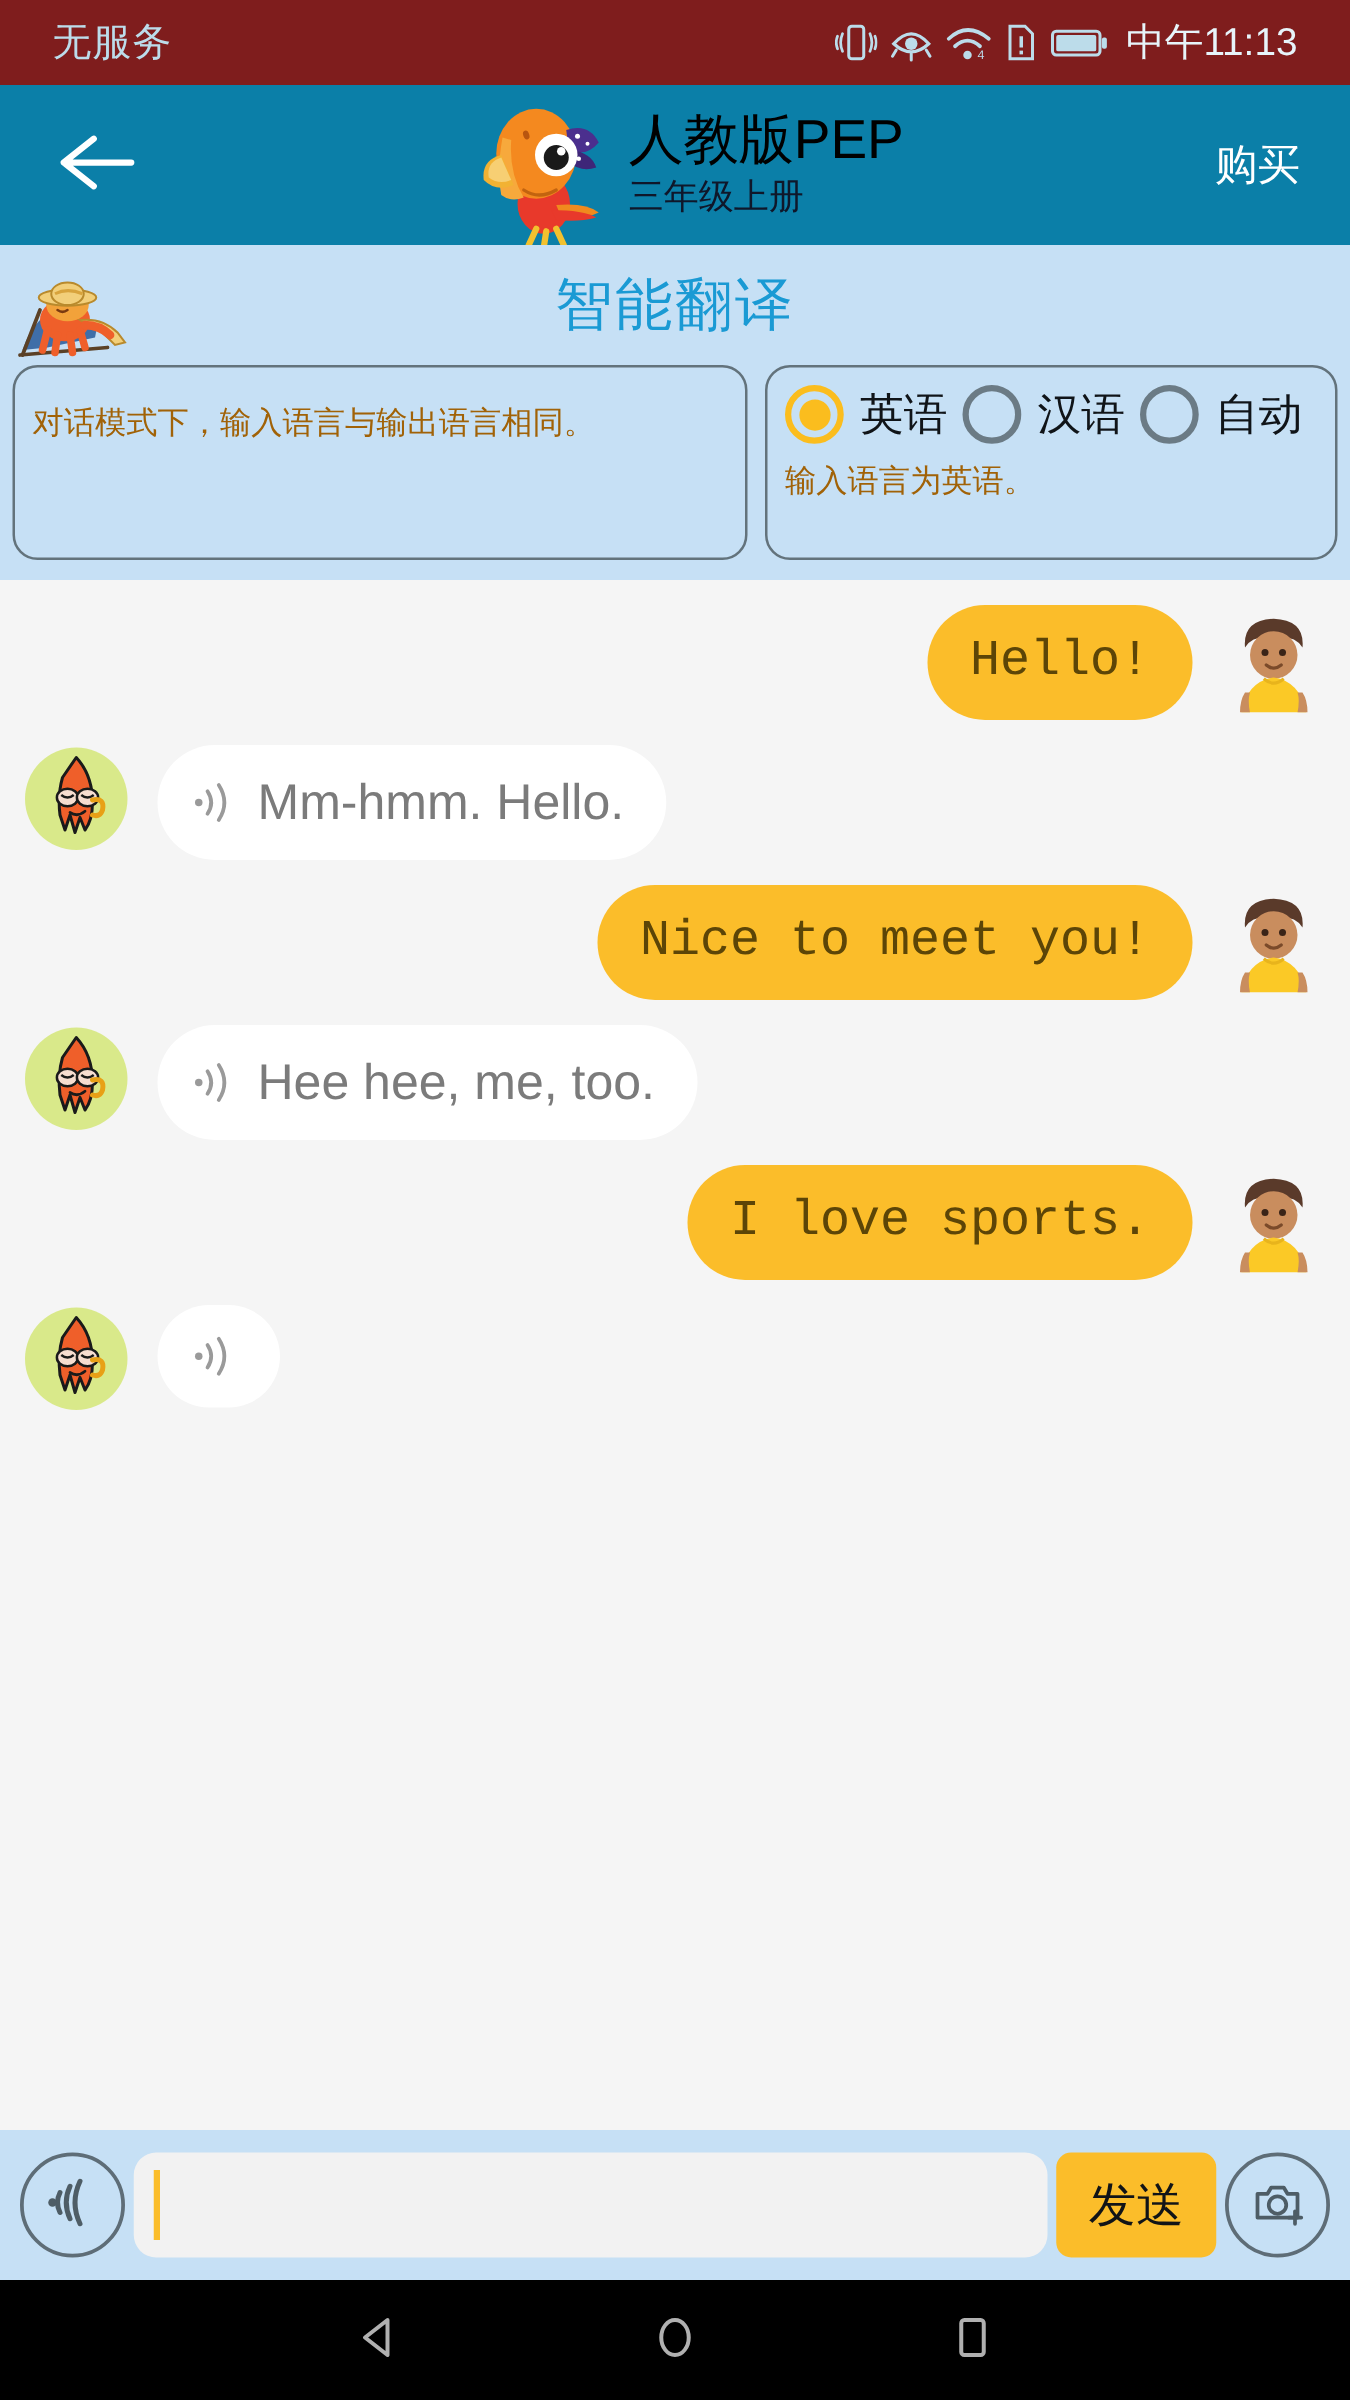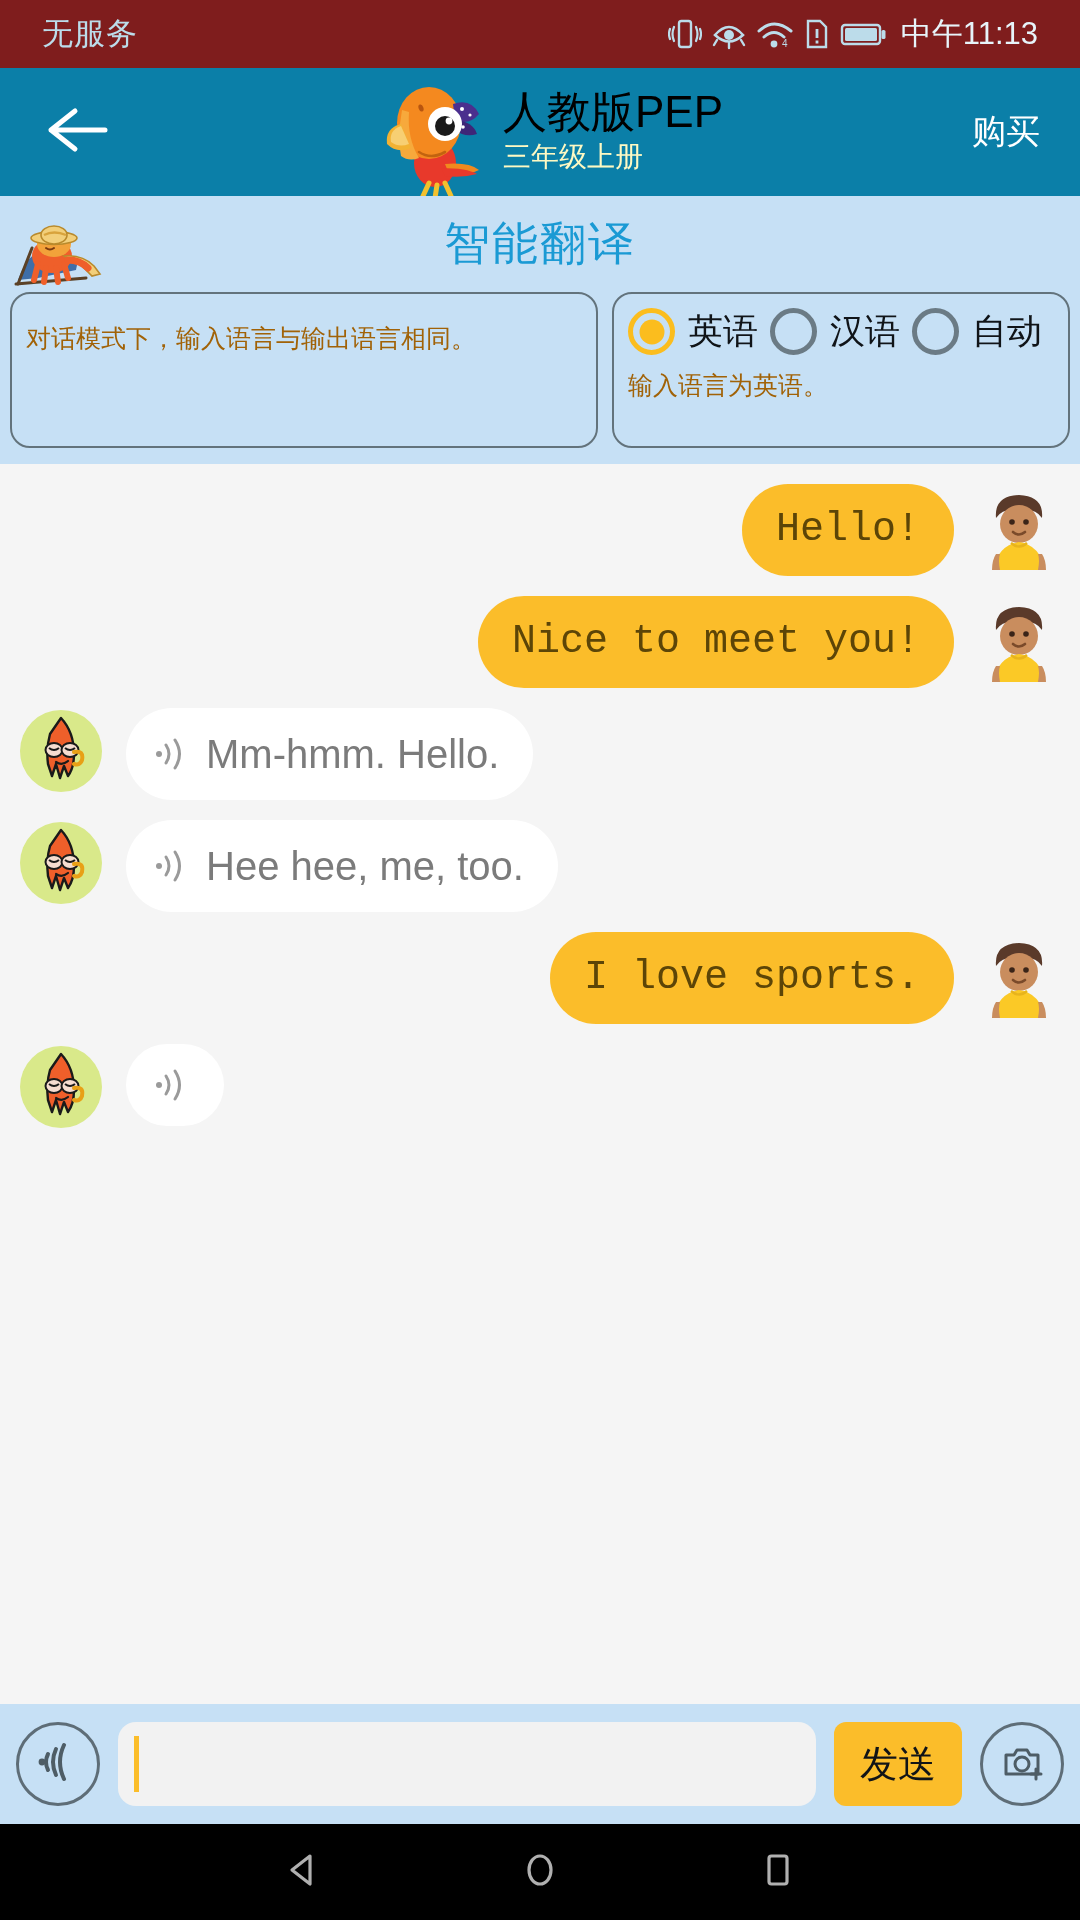--- a/index.html
+++ b/index.html
@@ -29,21 +29,21 @@
   }
   .back-btn { width:86px; height:86px; display:flex; align-items:center; justify-content:center; cursor:pointer;}
   .appbar-center {
     position:absolute; left:0; right:0; top:0; bottom:0;
     display:flex; align-items:center; justify-content:center; gap:16px;
     pointer-events:none;
   }
   .parrot { width:130px; height:128px; flex:0 0 auto; }
   .title-block { display:flex; flex-direction:column; align-items:flex-start; }
   .app-title { color:#000000; font-size:44px; line-height:1.08; font-weight:400; }
-  .app-sub { color:#fef9c3; font-size:28px; line-height:1.35; margin-top:2px; }
+  .app-sub { color:#0f172a; font-size:28px; line-height:1.35; margin-top:2px; }
   .buy-btn {
     margin-left:auto; color:#ffffff; font-size:34px; cursor:pointer;
     position:relative; z-index:3; padding:10px 6px;
   }
 
   
   .settings {
     background:#c6e0f5; flex:0 0 auto; padding:0 0 16px 0; position:relative;
   }
   .settings-head { height:96px; display:flex; align-items:center; justify-content:center; position:relative; }
@@ -91,21 +91,21 @@
   }
   .bubble.bot {
     background:#ffffff; color:#7b7b7b; border-radius:46px;
     padding:22px 34px 22px 26px; margin-left:22px;
   }
   .spk { width:38px; height:38px; flex:0 0 auto; }
 
   
   .inputbar {
     flex:0 0 auto; background:#c6e0f5; height:120px;
-    display:flex; align-items:center; gap:18px; padding:0 16px;
+    display:flex; align-items:center; gap:7px; padding:0 16px;
   }
   .round-btn {
     width:84px; height:84px; border-radius:50%;
     border:3px solid #5e6d77; display:flex; align-items:center; justify-content:center;
     flex:0 0 auto; cursor:pointer; background:transparent;
   }
   .text-field {
     flex:1 1 auto; height:84px; background:#f2f2f2; border-radius:18px;
     display:flex; align-items:center; padding:0 16px;
   }
@@ -276,20 +276,45 @@
             <circle cx="50" cy="38" r="2.8" fill="#3a2418"></circle>
           <path d="M37 48 Q43 53 49 48" stroke="#7a4a2a" stroke-width="2.6" fill="none" stroke-linecap="round"></path>
           <path d="M43 58 Q22 61 17 86 H69 Q64 61 43 58 Z" fill="#fbc926"></path>
           <path d="M20 70 Q16 76 16 86 H24 Q22 76 24 70 Z" fill="#c98d5e"></path>
           <path d="M66 70 Q70 76 70 86 H62 Q64 76 62 70 Z" fill="#c98d5e"></path>
           <path d="M35 59 Q43 66 51 59" stroke="#e8b41c" stroke-width="2.4" fill="none"></path>
         </svg>
       </span>
     </div>
 
+    <div class="msg left">
+      <span class="avatar">
+        <svg viewBox="0 0 86 86" width="86" height="86">
+          <circle cx="43" cy="43" r="41" fill="#d9e98a"></circle>
+          <path d="M43 10 Q56 24 56 46 Q56 60 50 68 L46 58 L42 70 L38 56 L34 68 L30 56 Q28 40 32 26 Z" fill="#ef5f2a" stroke="#1a1a1a" stroke-width="2.4" stroke-linejoin="round"></path>
+          <ellipse cx="36" cy="42" rx="8.5" ry="7" fill="#f6ddd0" stroke="#1a1a1a" stroke-width="2"></ellipse>
+          <ellipse cx="52" cy="42" rx="8.5" ry="7" fill="#f6ddd0" stroke="#1a1a1a" stroke-width="2"></ellipse>
+          <path d="M31 40 Q36 44 41 40" stroke="#1a1a1a" stroke-width="2" fill="none"></path>
+          <path d="M47 40 Q52 44 57 40" stroke="#1a1a1a" stroke-width="2" fill="none"></path>
+          <path d="M38 54 Q44 58 50 53" stroke="#1a1a1a" stroke-width="2.2" fill="none" stroke-linecap="round"></path>
+          <path d="M56 44 Q66 42 64 52 Q62 58 56 56" fill="none" stroke="#e8a016" stroke-width="4" stroke-linecap="round"></path>
+        </svg>
+      </span>
+      <div class="bubble bot">
+        <span class="spk">
+          <svg viewBox="0 0 38 38" width="38" height="38">
+              <circle cx="7" cy="19" r="3" fill="#9a9a9a"></circle>
+              <path d="M14 10 Q20 19 14 28" fill="none" stroke="#9a9a9a" stroke-width="3" stroke-linecap="round"></path>
+              <path d="M23 5 Q32 19 23 33" fill="none" stroke="#9a9a9a" stroke-width="3" stroke-linecap="round"></path>
+            </svg>
+        </span>
+        <span>Mm-hmm. Hello.</span>
+      </div>
+    </div>
+
     <div class="msg right">
       <div class="bubble user">
         <span>Nice to meet you!</span>
       </div>
       <span class="avatar">
         <svg viewBox="0 0 86 86" width="86" height="86">
           <path d="M20 34 Q18 12 43 11 Q68 12 66 34 Q60 24 43 26 Q26 24 20 34 Z" fill="#5a3a2a"></path>
           <circle cx="43" cy="40" r="19" fill="#c98d5e"></circle>
           <circle cx="36" cy="38" r="2.8" fill="#3a2418"></circle>
             <circle cx="50" cy="38" r="2.8" fill="#3a2418"></circle>
@@ -316,45 +341,20 @@
         </svg>
       </span>
       <div class="bubble bot">
         <span class="spk">
           <svg viewBox="0 0 38 38" width="38" height="38">
               <circle cx="7" cy="19" r="3" fill="#9a9a9a"></circle>
               <path d="M14 10 Q20 19 14 28" fill="none" stroke="#9a9a9a" stroke-width="3" stroke-linecap="round"></path>
               <path d="M23 5 Q32 19 23 33" fill="none" stroke="#9a9a9a" stroke-width="3" stroke-linecap="round"></path>
             </svg>
         </span>
-        <span>Mm-hmm. Hello.</span>
-      </div>
-    </div>
-
-    <div class="msg left">
-      <span class="avatar">
-        <svg viewBox="0 0 86 86" width="86" height="86">
-          <circle cx="43" cy="43" r="41" fill="#d9e98a"></circle>
-          <path d="M43 10 Q56 24 56 46 Q56 60 50 68 L46 58 L42 70 L38 56 L34 68 L30 56 Q28 40 32 26 Z" fill="#ef5f2a" stroke="#1a1a1a" stroke-width="2.4" stroke-linejoin="round"></path>
-          <ellipse cx="36" cy="42" rx="8.5" ry="7" fill="#f6ddd0" stroke="#1a1a1a" stroke-width="2"></ellipse>
-          <ellipse cx="52" cy="42" rx="8.5" ry="7" fill="#f6ddd0" stroke="#1a1a1a" stroke-width="2"></ellipse>
-          <path d="M31 40 Q36 44 41 40" stroke="#1a1a1a" stroke-width="2" fill="none"></path>
-          <path d="M47 40 Q52 44 57 40" stroke="#1a1a1a" stroke-width="2" fill="none"></path>
-          <path d="M38 54 Q44 58 50 53" stroke="#1a1a1a" stroke-width="2.2" fill="none" stroke-linecap="round"></path>
-          <path d="M56 44 Q66 42 64 52 Q62 58 56 56" fill="none" stroke="#e8a016" stroke-width="4" stroke-linecap="round"></path>
-        </svg>
-      </span>
-      <div class="bubble bot">
-        <span class="spk">
-          <svg viewBox="0 0 38 38" width="38" height="38">
-              <circle cx="7" cy="19" r="3" fill="#9a9a9a"></circle>
-              <path d="M14 10 Q20 19 14 28" fill="none" stroke="#9a9a9a" stroke-width="3" stroke-linecap="round"></path>
-              <path d="M23 5 Q32 19 23 33" fill="none" stroke="#9a9a9a" stroke-width="3" stroke-linecap="round"></path>
-            </svg>
-        </span>
         <span>Hee hee, me, too.</span>
       </div>
     </div>
 
     <div class="msg right">
       <div class="bubble user">
         <span>I love sports.</span>
       </div>
       <span class="avatar">
         <svg viewBox="0 0 86 86" width="86" height="86">

